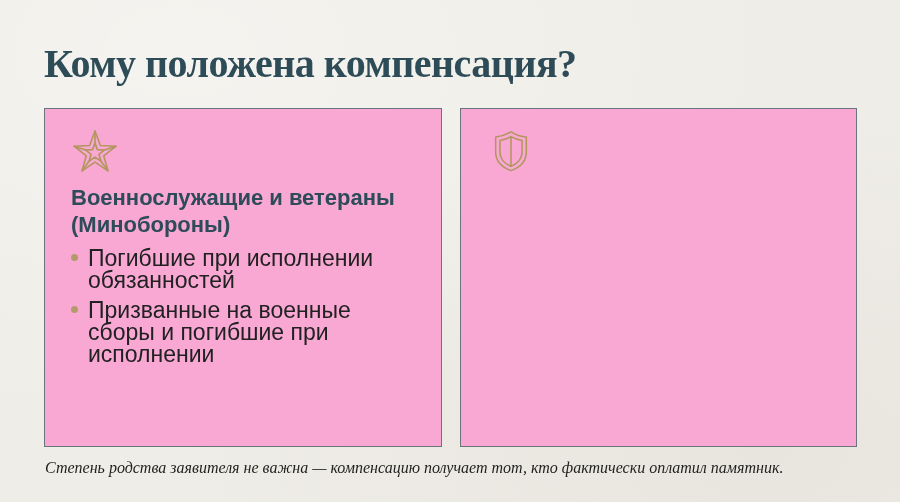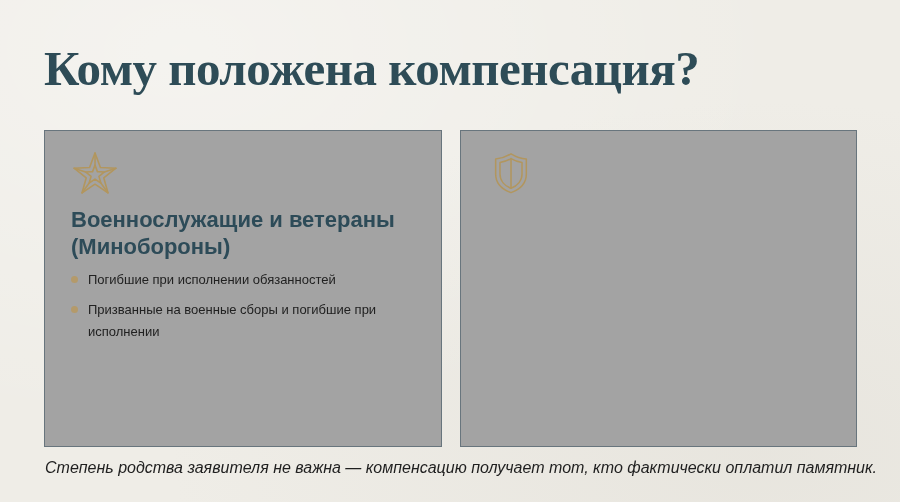--- a/index.html
+++ b/index.html
@@ -13,39 +13,38 @@
     background-color: #efede7;
     background-image:
       radial-gradient(ellipse at 20% 10%, rgba(255,255,255,0.35), rgba(255,255,255,0) 60%),
       radial-gradient(ellipse at 85% 90%, rgba(210,206,196,0.25), rgba(210,206,196,0) 55%);
   }
   .slide-title {
     position: absolute;
     left: 44px; top: 40px;
     font-family: "Liberation Serif", "DejaVu Serif", serif;
     font-weight: 700;
-    font-size: 49px;
+    font-size: 40px;
     letter-spacing: -0.5px;
     color: #2e4c57;
     white-space: nowrap;
   }
   .cards-row {
     position: absolute;
     left: 44px; top: 108px;
     width: 813px; height: 339px;
     display: flex;
     gap: 18px;
   }
   .card {
     flex: 1 1 0;
-    background: #a3a3a3;
+    background: #f9a8d4;
     border: 1px solid #68757d;
     padding: 19px 26px 10px 26px;
     overflow: hidden;
-    margin-top: 22px;
   }
   .card-icon {
     display: block;
     width: 48px; height: 46px;
     margin-bottom: 10px;
   }
   .card-icon svg { display: block; }
   .card-title {
     font-size: 22px;
     font-weight: 700;
@@ -53,39 +52,40 @@
     color: #2d4b58;
     white-space: pre-line;
   }
   ul.bullet-list {
     list-style: none;
     margin-top: 9px;
   }
   ul.bullet-list li {
     position: relative;
     padding-left: 17px;
-    font-size: 13px;
+    font-size: 23px;
     line-height: 22px;
     color: #212121;
     margin-bottom: 8px;
   }
   .bullet-dot {
     position: absolute;
     left: 0; top: 7px;
     width: 7px; height: 7px;
     border-radius: 50%;
     background: #b49a6a;
   }
   .footer-note {
     position: absolute;
     left: 45px; top: 459px;
     font-size: 16px;
     font-style: italic;
     color: #1f1f1f;
     white-space: nowrap;
+    font-family: Liberation Serif, serif;
   }
 </style>
 </head>
 <body>
 
 <h1 class="slide-title">Кому положена компенсация?</h1>
 
 <div class="cards-row">
 
   <section class="card">

